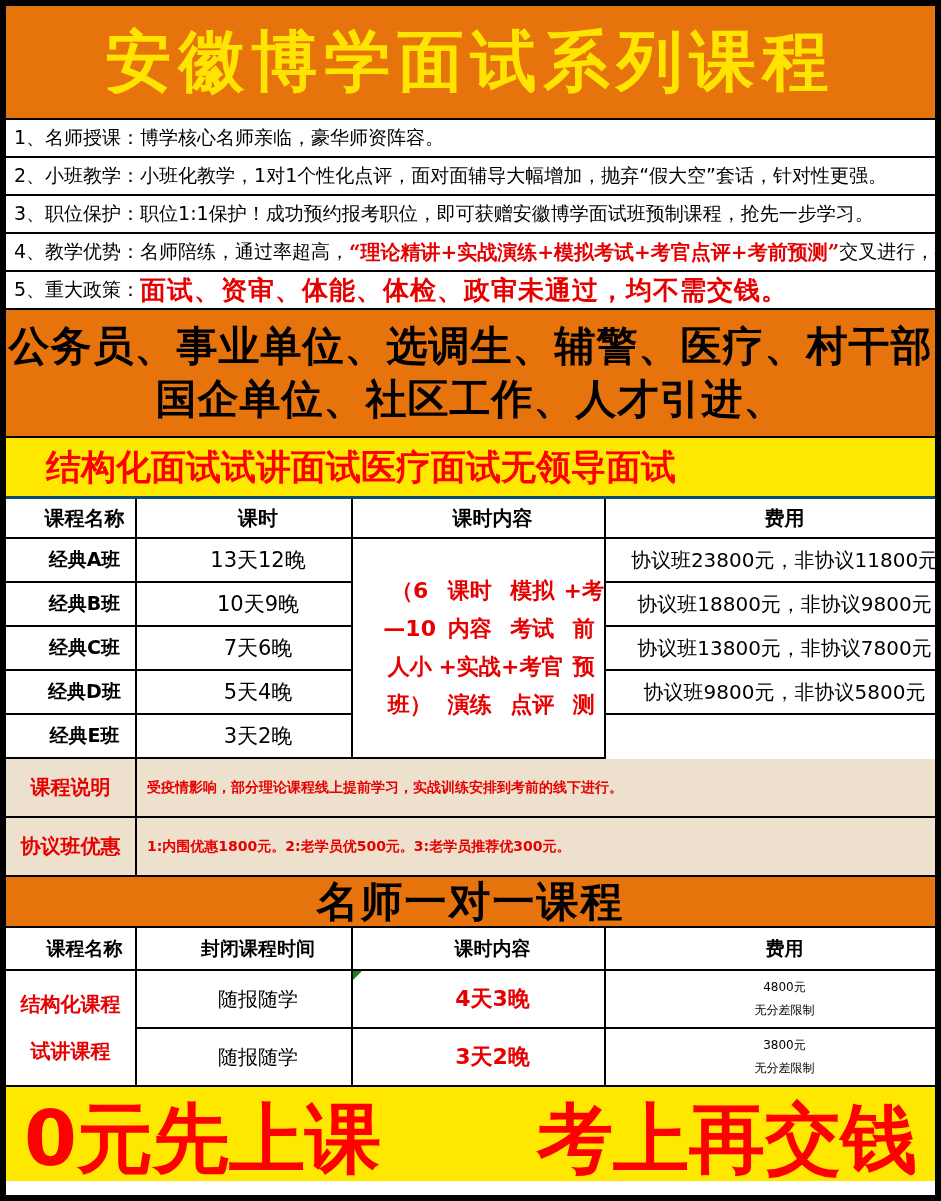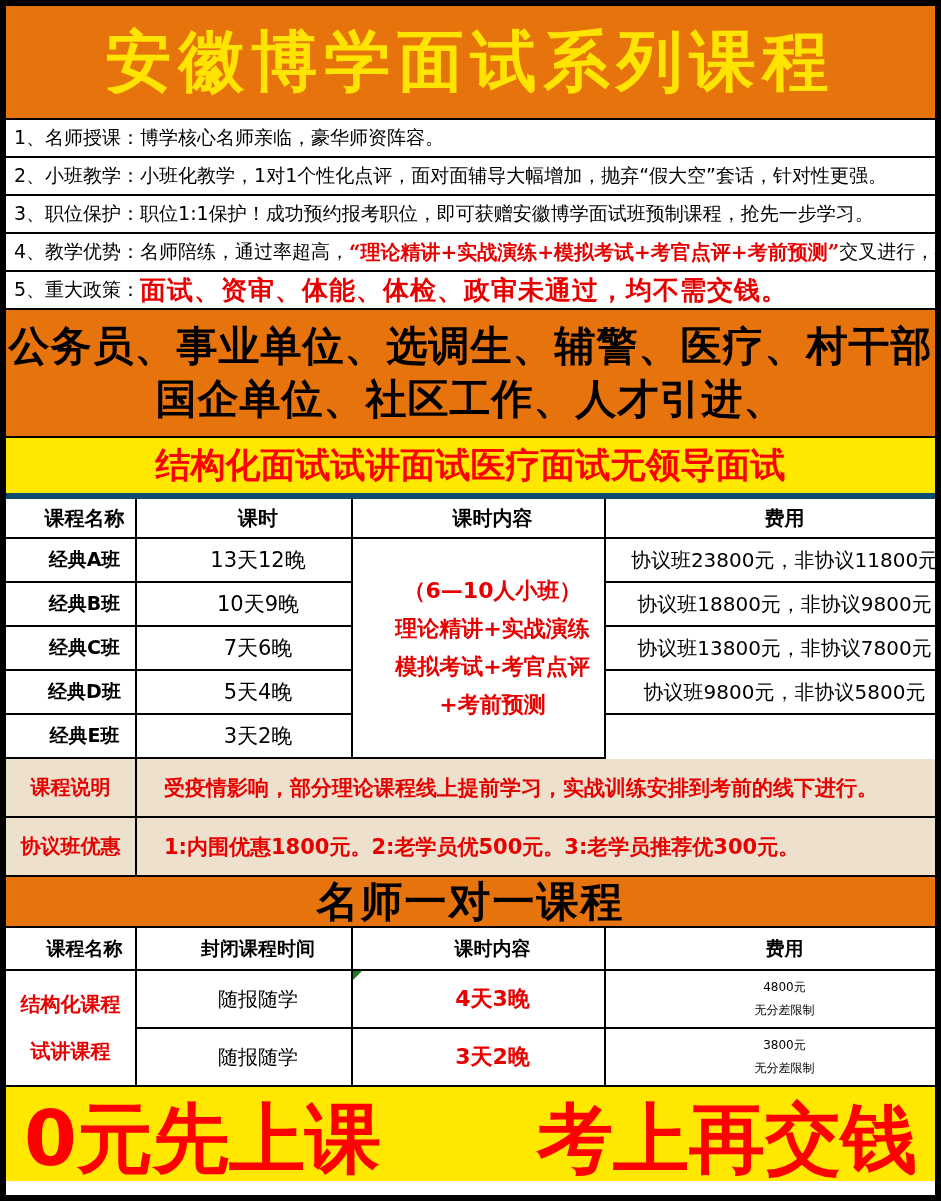--- a/index.html
+++ b/index.html
@@ -64,23 +64,23 @@
   }
   .audience div {
     font-size: 41px; font-weight: bold; color: #000; line-height: 1.1;
     letter-spacing: 1px; white-space: nowrap;
   }
 
   
   .types-bar {
     height: 61px;
     background: var(--yellow, #FFE800);
-    border-bottom: 6px solid #0c4a6e;
-    display: flex; align-items: center; justify-content: center;
-    padding: 0 92px;
+    border-bottom: 3px solid #0c4a6e;
+    display: flex; align-items: center; justify-content: flex-start;
+    padding: 0 40px;
   }
   .types-bar span {
     color: #FF0000; font-weight: bold; font-size: 35px; white-space: nowrap;
   }
 
   
   .grid-table { display: grid; grid-template-columns: 131px 216px 253px 329px; }
   .t1 { grid-template-rows: 40px repeat(5, 44px); }
   .t2 { grid-template-rows: 43px 58px 58px; }
   .cell {
@@ -92,21 +92,21 @@
     overflow: hidden;
     padding-left: 28px;
   }
   .cell.last-col { border-right: none; }
   .cell.hdr { font-weight: bold; font-size: 20px; }
   .cell.class-name { font-weight: bold; font-size: 19px; }
   .cell.hours { font-size: 21px; }
   .cell.fee { font-size: 20px; white-space: nowrap; }
   .cell.merged-content {
     grid-column: 3; grid-row: 2 / 7;
-    flex-direction: column;
+    flex-direction: row;
     color: var(--red, #E60000); font-weight: bold; font-size: 22px;
     line-height: 38px;
   }
   .cell.course-label-merged {
     grid-column: 1; grid-row: 2 / 4;
     flex-direction: column; justify-content: space-around;
     color: var(--red, #E60000); font-weight: bold; font-size: 20px;
     padding: 10px 8px;
   }
   .cell.time { font-size: 20px; }
@@ -127,22 +127,22 @@
   }
   .note-row .note-label {
     width: 131px;
     border-right: 2px solid #000;
     display: flex; align-items: center; justify-content: center;
     color: var(--red, #E60000); font-weight: bold; font-size: 20px;
   }
   .note-row .note-text {
     flex: 1;
     display: flex; align-items: center;
-    padding-left: 27px;
-    color: var(--red, #E60000); font-weight: bold; font-size: 21px;
+    padding-left: 10px;
+    color: var(--red, #E60000); font-weight: bold; font-size: 14px;
     white-space: nowrap; overflow: hidden;
   }
 
   
   .one-bar {
     height: 51px;
     background: var(--orange, #E7730D);
     border-bottom: 2px solid #000;
     display: flex; align-items: center; justify-content: center;
   }
@@ -203,21 +203,21 @@
   </div>
 
   <div class="grid-table t1">
     <div class="cell hdr">课程名称</div>
     <div class="cell hdr">课时</div>
     <div class="cell hdr">课时内容</div>
     <div class="cell hdr last-col">费用</div>
 
     <div class="cell merged-content">
       <div>（6—10人小班）</div>
-      <div>理论精讲+实战演练</div>
+      <div>课时内容+实战演练</div>
       <div>模拟考试+考官点评</div>
       <div>+考前预测</div>
     </div>
 
     <div class="cell class-name">经典A班</div>
     <div class="cell hours">13天12晚</div>
     <div class="cell fee last-col">协议班23800元，非协议11800元</div>
 
     <div class="cell class-name">经典B班</div>
     <div class="cell hours">10天9晚</div>

